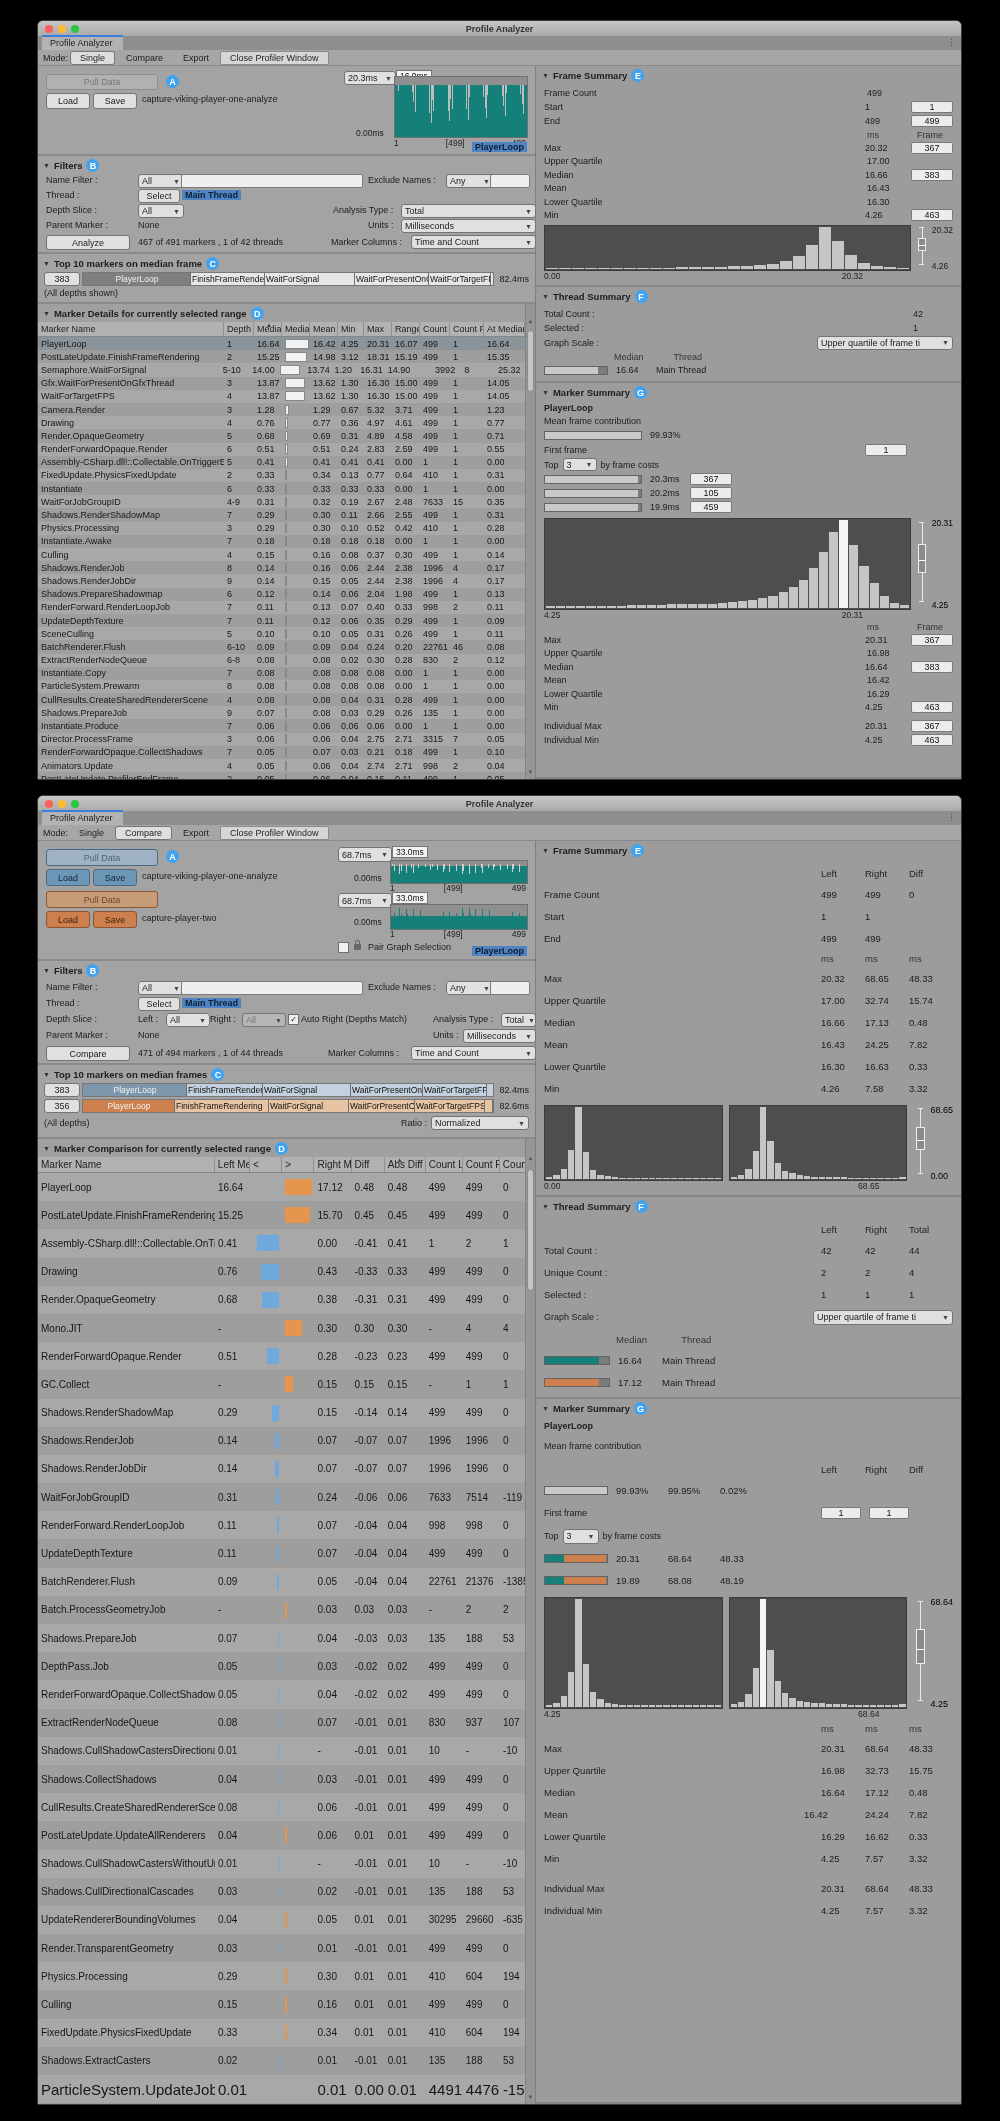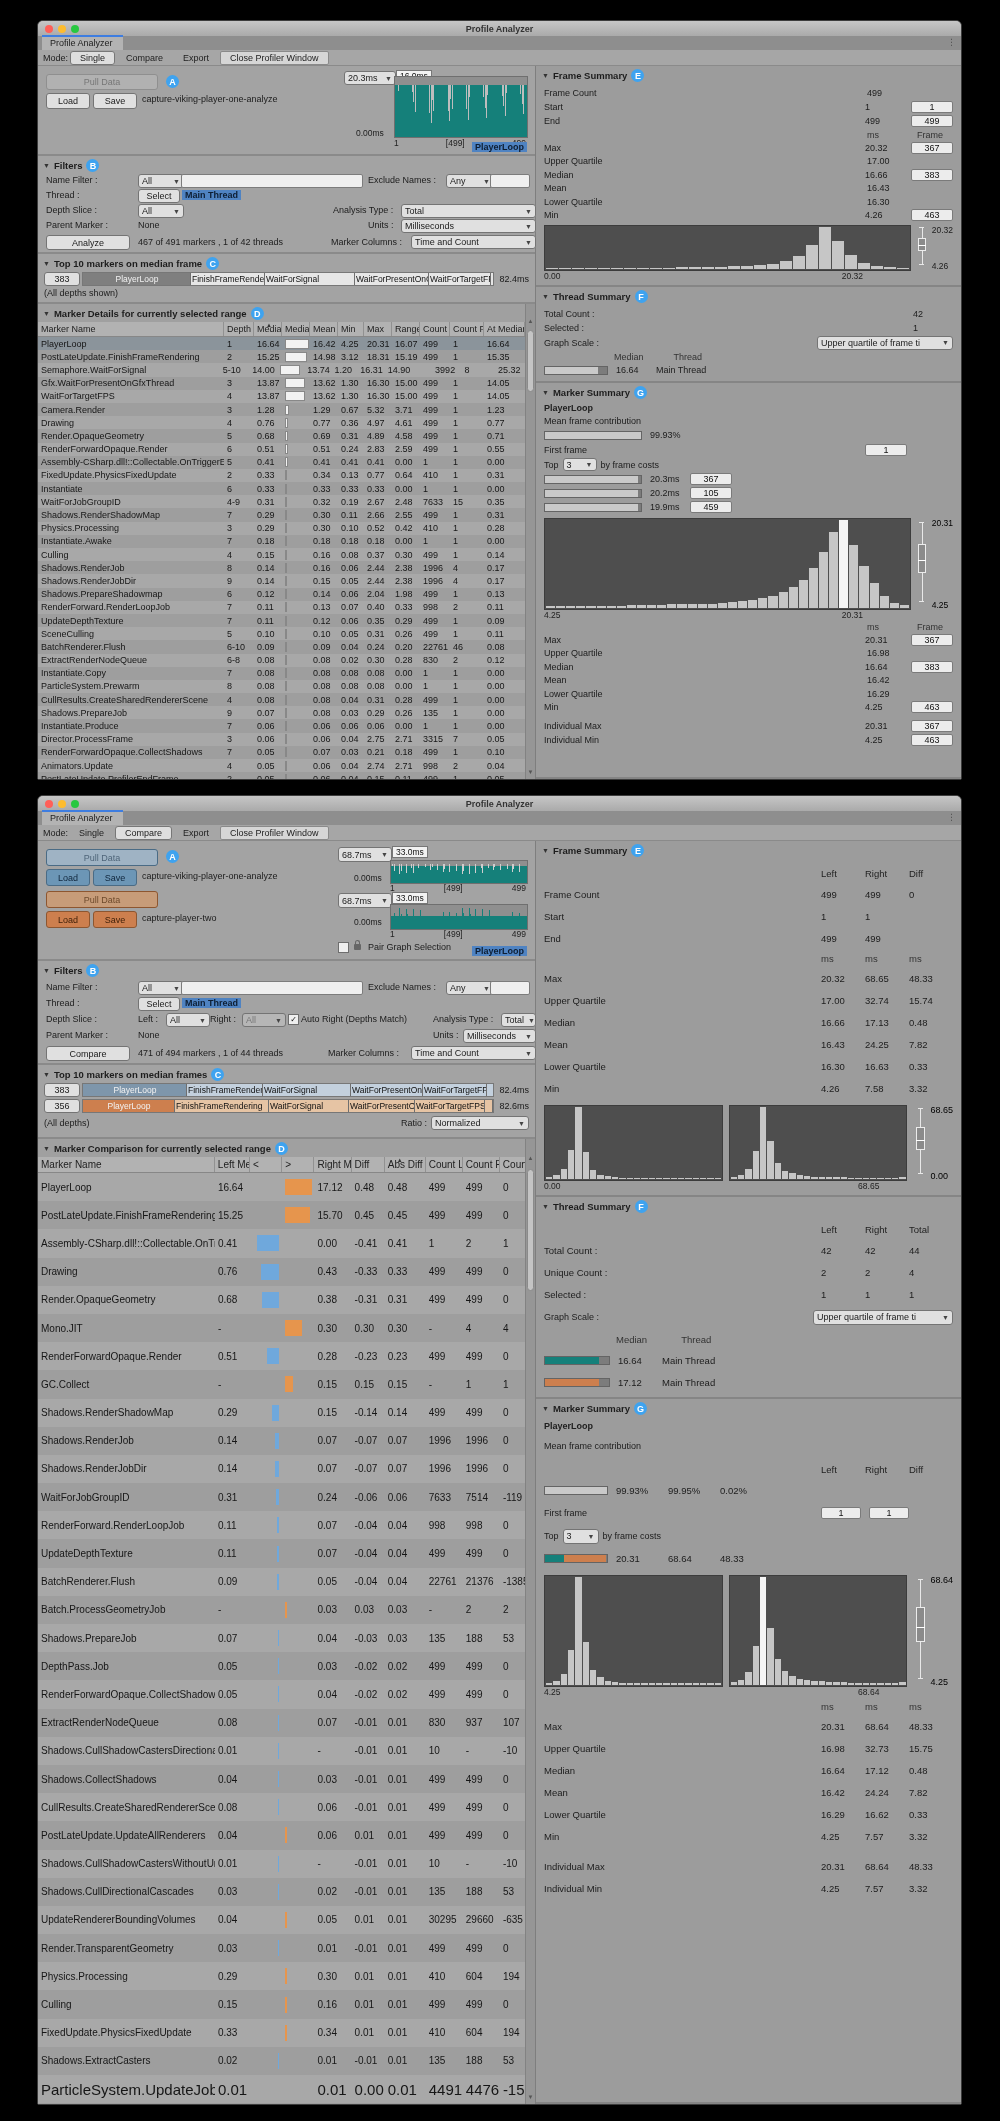--- a/index.html
+++ b/index.html
@@ -2057,20 +2057,29 @@
             </div>
             <div class="statrow" style="height: 22px; font-size: 9.5px;">
               <div class="gbar" style="width: 62px;">
                 <div class="fill teal" style="width: 30%;"></div>
                 <div class="fill orangef" style="left: 30%; width: 68%;"></div>
               </div>
               <span style="width: 44px; margin-left: 8px;">20.31</span>
               <span style="width: 44px; margin-left: 8px;">68.64</span>
               <span style="width: 44px; margin-left: 8px;">48.33</span>
             </div>
+            <div class="statrow" style="height: 22px; font-size: 9.5px;">
+              <div class="gbar" style="width: 62px;">
+                <div class="fill teal" style="width: 30%;"></div>
+                <div class="fill orangef" style="left: 30%; width: 68%;"></div>
+              </div>
+              <span style="width: 44px; margin-left: 8px;">19.89</span>
+              <span style="width: 44px; margin-left: 8px;">68.08</span>
+              <span style="width: 44px; margin-left: 8px;">48.19</span>
+            </div>
             <div style="display: flex; gap: 6px; margin-top: 6px; align-items: stretch;">
               <div style="flex: 1 1 0%;">
                 <div class="hist" style="height: 108px;">
                   <div class="hb" style="height: 2%;"></div>
                   <div class="hb" style="height: 4%;"></div>
                   <div class="hb" style="height: 10%;"></div>
                   <div class="hb" style="height: 32%;"></div>
                   <div class="hb" style="height: 100%;"></div>
                   <div class="hb" style="height: 40%;"></div>
                   <div class="hb" style="height: 14%;"></div>
@@ -2159,21 +2168,21 @@
             </div>
             <div class="statrow" style="height: 22px; font-size: 9.5px;">
               <span class="sl">Median</span>
               <span style="width: 44px;">16.64</span>
               <span style="width: 44px;">17.12</span>
               <span style="width: 44px;">0.48</span>
             </div>
             <div class="statrow" style="height: 22px; font-size: 9.5px;">
               <span class="sl">Mean</span>
               <span style="width: 44px;">16.42</span>
-              <span style="width: 44px;">24.24</span>
+              <span style="width: 44px; margin-left: 17px;">24.24</span>
               <span style="width: 44px;">7.82</span>
             </div>
             <div class="statrow" style="height: 22px; font-size: 9.5px;">
               <span class="sl">Lower Quartile</span>
               <span style="width: 44px;">16.29</span>
               <span style="width: 44px;">16.62</span>
               <span style="width: 44px;">0.33</span>
             </div>
             <div class="statrow" style="height: 22px; font-size: 9.5px;">
               <span class="sl">Min</span>

